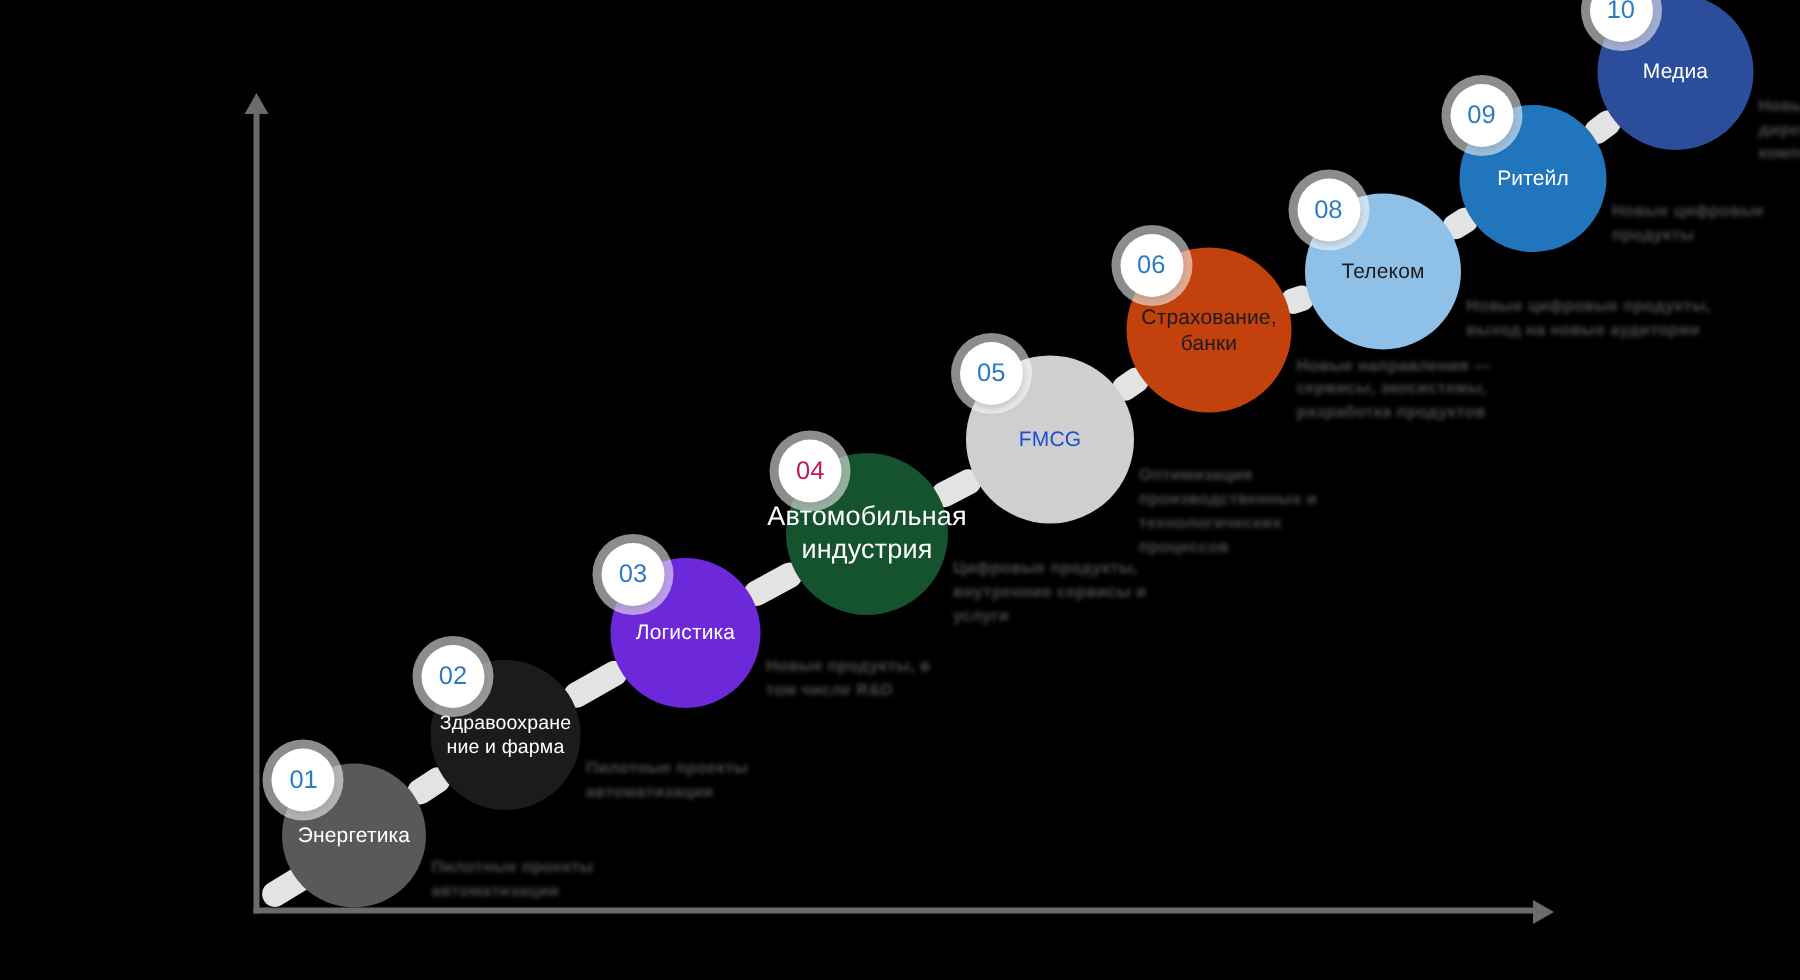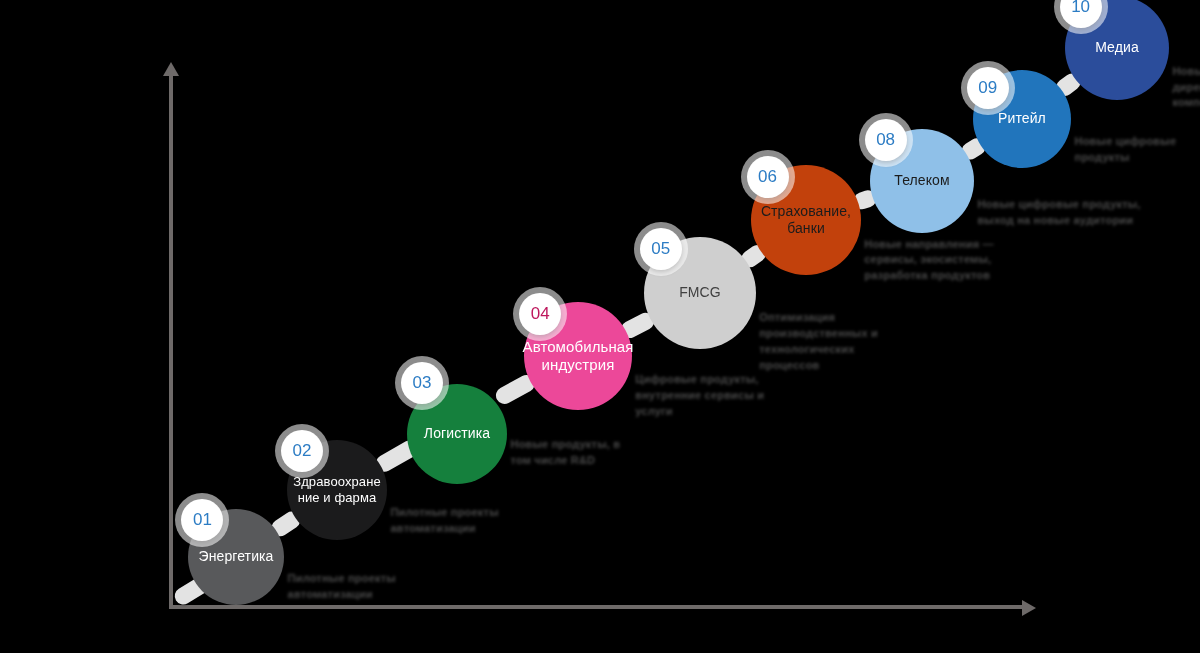--- a/index.html
+++ b/index.html
@@ -143,54 +143,54 @@
         </div>
         <div class="badge" style="left: 181.4px; top: 498.56px; width: 42px; height: 42px; color: rgb(44, 124, 196);">01</div>
       </div>
       <div class="node">
         <div class="bubble" style="left: 287px; top: 440px; width: 100px; height: 100px; background: rgb(27, 27, 28); color: rgb(255, 255, 255); font-size: 13px;">
           <span class="bubble-label">Здравоохране<br>ние и фарма</span>
         </div>
         <div class="badge" style="left: 281px; top: 430px; width: 42px; height: 42px; color: rgb(44, 124, 196);">02</div>
       </div>
       <div class="node">
-        <div class="bubble" style="left: 407px; top: 384px; width: 100px; height: 100px; background: #15803d; color: rgb(255, 255, 255); font-size: 14px;">
+        <div class="bubble" style="left: 407px; top: 372px; width: 100px; height: 100px; background: #6d28d9; color: rgb(255, 255, 255); font-size: 14px;">
           <span class="bubble-label">Логистика</span>
         </div>
         <div class="badge" style="left: 401px; top: 362px; width: 42px; height: 42px; color: rgb(44, 124, 196);">03</div>
       </div>
       <div class="node">
-        <div class="bubble" style="left: 524px; top: 302px; width: 108px; height: 108px; background: #ec4899; color: rgb(255, 255, 255); font-size: 15px;">
+        <div class="bubble" style="left: 524px; top: 302px; width: 108px; height: 108px; background: #14532d; color: rgb(255, 255, 255); font-size: 18px;">
           <span class="bubble-label">Автомобильная<br>индустрия</span>
         </div>
         <div class="badge" style="left: 519.2px; top: 292.88px; width: 42px; height: 42px; color: #be185d;">04</div>
       </div>
       <div class="node">
-        <div class="bubble" style="left: 644px; top: 237px; width: 112px; height: 112px; background: rgb(207, 207, 207); color: #404040; font-size: 14px;">
+        <div class="bubble" style="left: 644px; top: 237px; width: 112px; height: 112px; background: rgb(207, 207, 207); color: #1d4ed8; font-size: 14px;">
           <span class="bubble-label">FMCG</span>
         </div>
         <div class="badge" style="left: 639.8px; top: 228.32px; width: 42px; height: 42px; color: rgb(44, 124, 196);">05</div>
       </div>
       <div class="node">
         <div class="bubble" style="left: 751px; top: 165px; width: 110px; height: 110px; background: #c2410c; color: rgb(28, 28, 28); font-size: 14px;">
           <span class="bubble-label">Страхование,<br>банки</span>
         </div>
         <div class="badge" style="left: 746.5px; top: 156.1px; width: 42px; height: 42px; color: rgb(44, 124, 196);">06</div>
       </div>
       <div class="node">
         <div class="bubble" style="left: 870px; top: 129px; width: 104px; height: 104px; background: rgb(143, 192, 232); color: rgb(28, 28, 28); font-size: 14px;">
           <span class="bubble-label">Телеком</span>
         </div>
         <div class="badge" style="left: 864.6px; top: 119.44px; width: 42px; height: 42px; color: rgb(44, 124, 196);">08</div>
       </div>
       <div class="node">
         <div class="bubble" style="left: 973px; top: 70px; width: 98px; height: 98px; background: rgb(33, 117, 188); color: rgb(255, 255, 255); font-size: 14px;">
           <span class="bubble-label">Ритейл</span>
         </div>
-        <div class="badge" style="left: 966.7px; top: 67px; width: 42px; height: 42px; color: rgb(44, 124, 196);">09</div>
+        <div class="badge" style="left: 966.7px; top: 56px; width: 42px; height: 42px; color: rgb(44, 124, 196);">09</div>
       </div>
       <div class="node">
         <div class="bubble" style="left: 1065px; top: -4px; width: 104px; height: 104px; background: rgb(43, 77, 155); color: rgb(255, 255, 255); font-size: 14px;">
           <span class="bubble-label">Медиа</span>
         </div>
         <div class="badge" style="left: 1059.6px; top: -13.56px; width: 42px; height: 42px; color: rgb(44, 124, 196);">10</div>
       </div>
     </div>
 
 </div>

